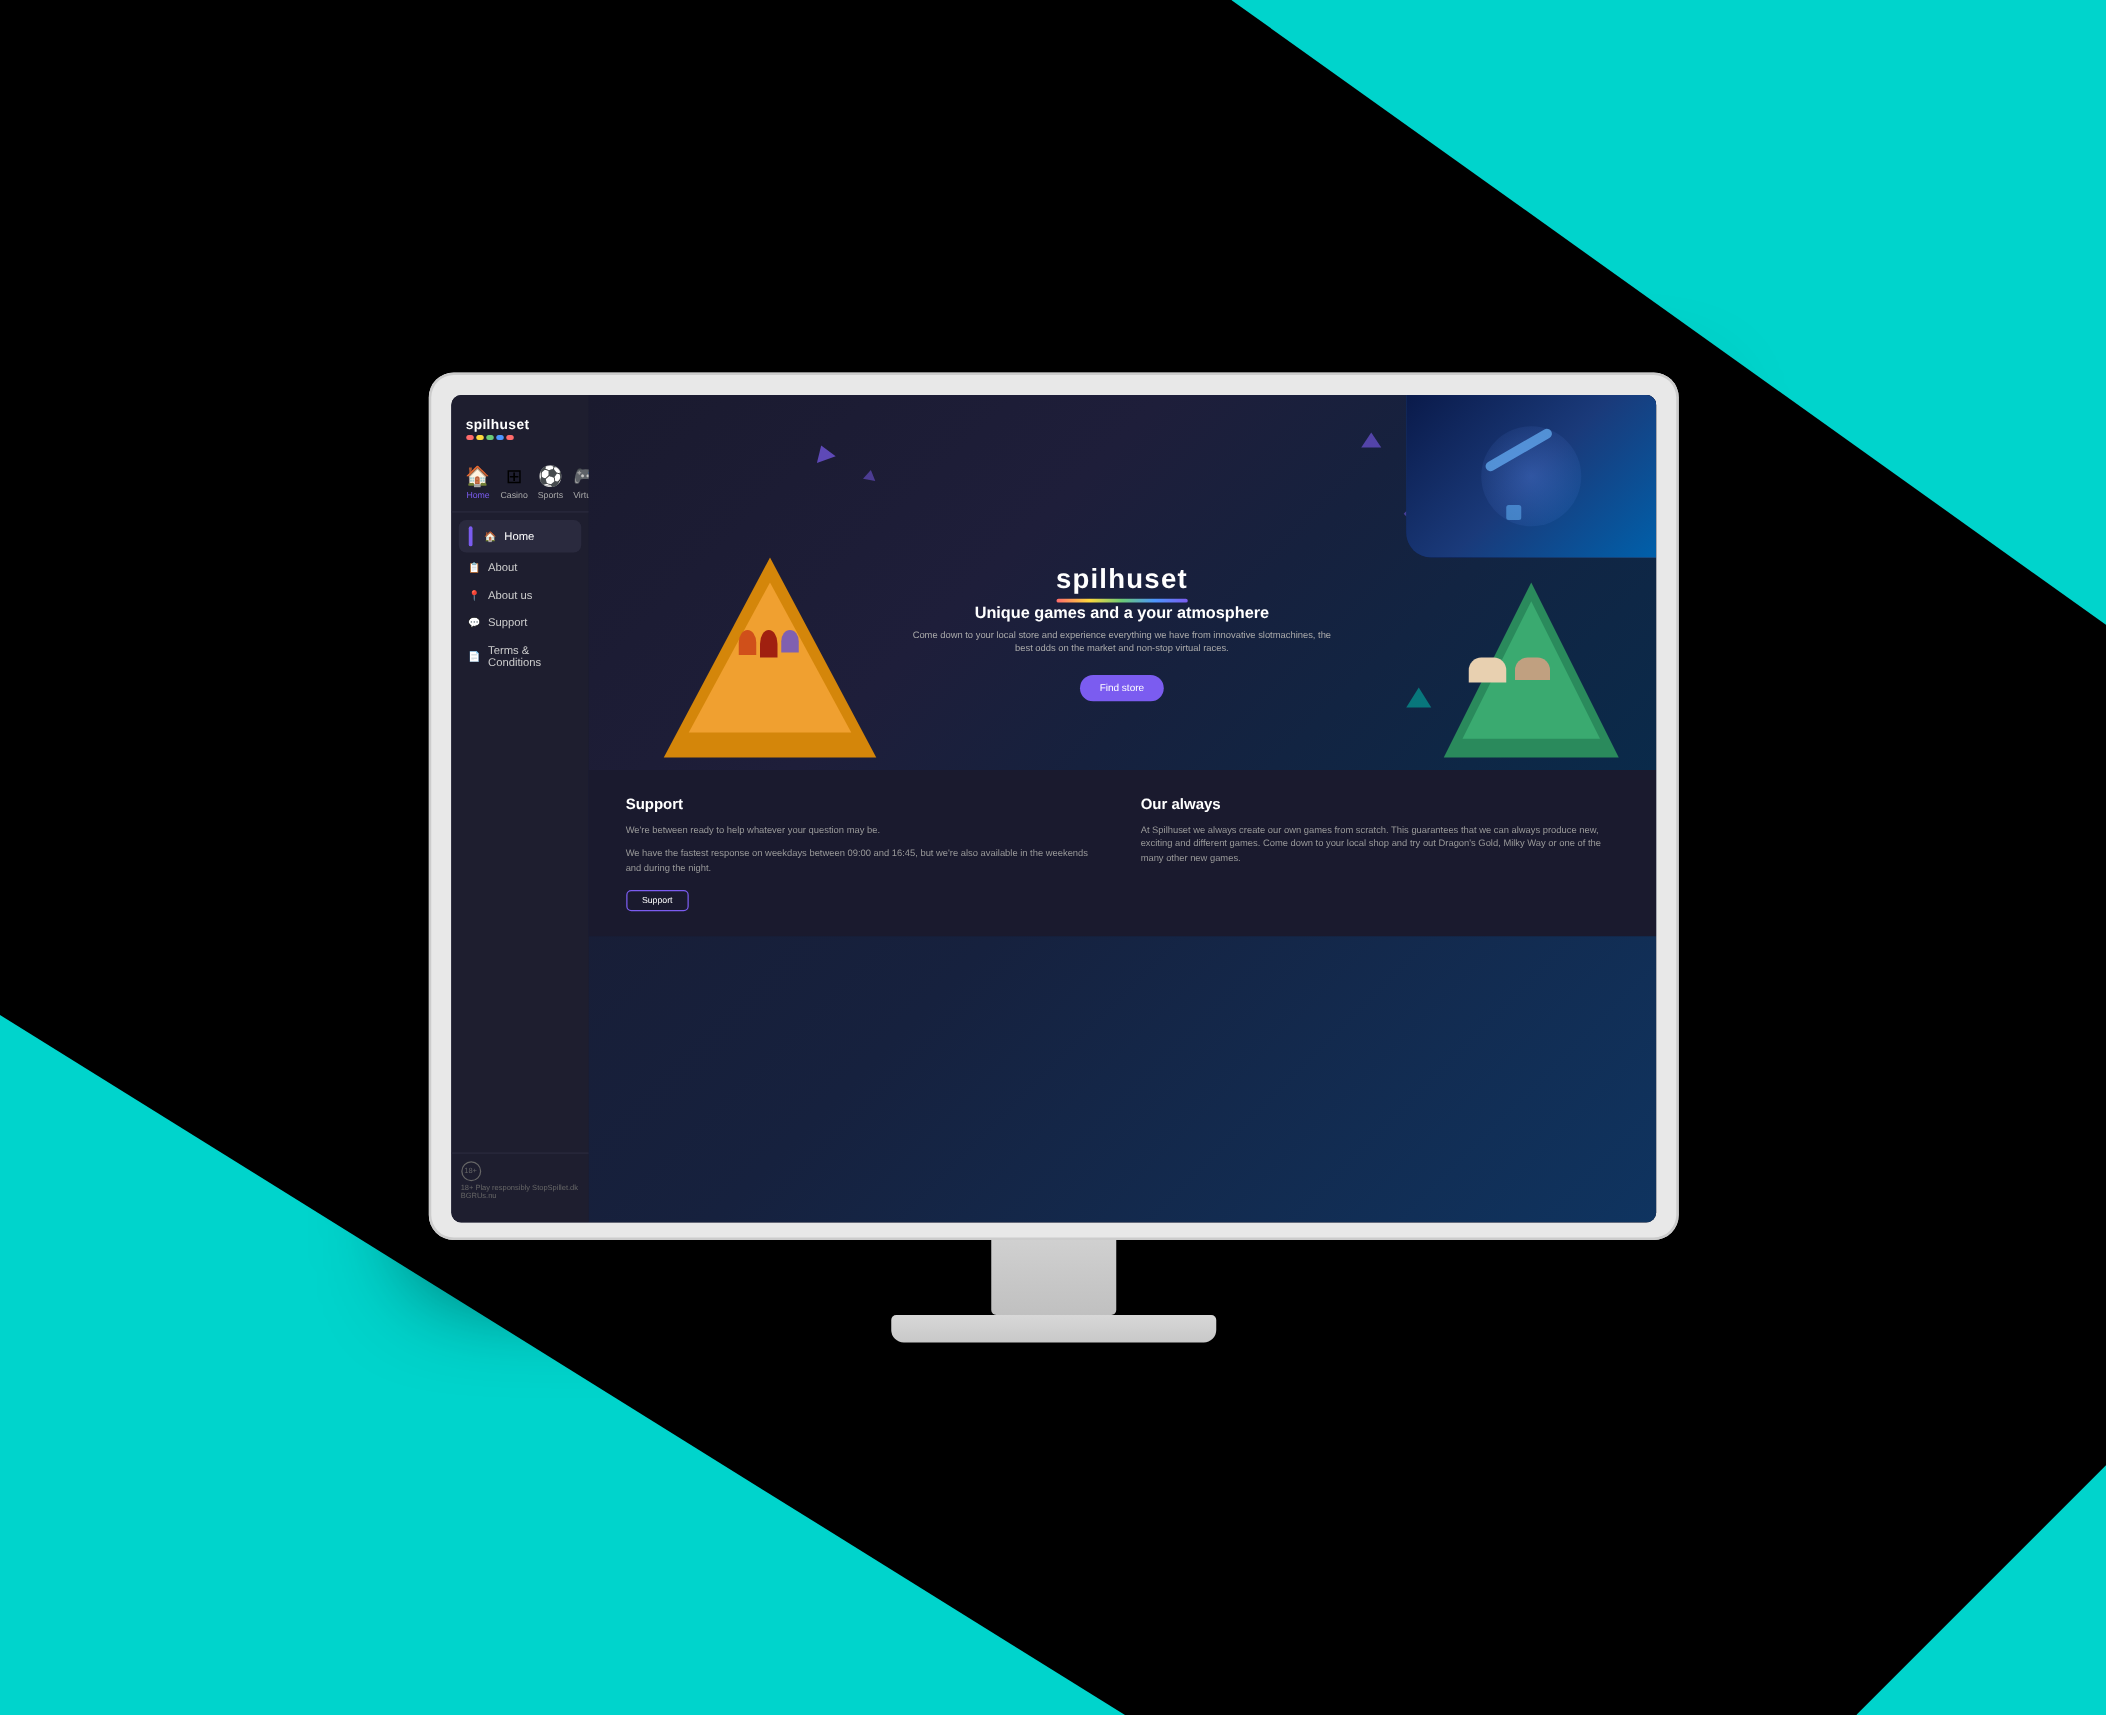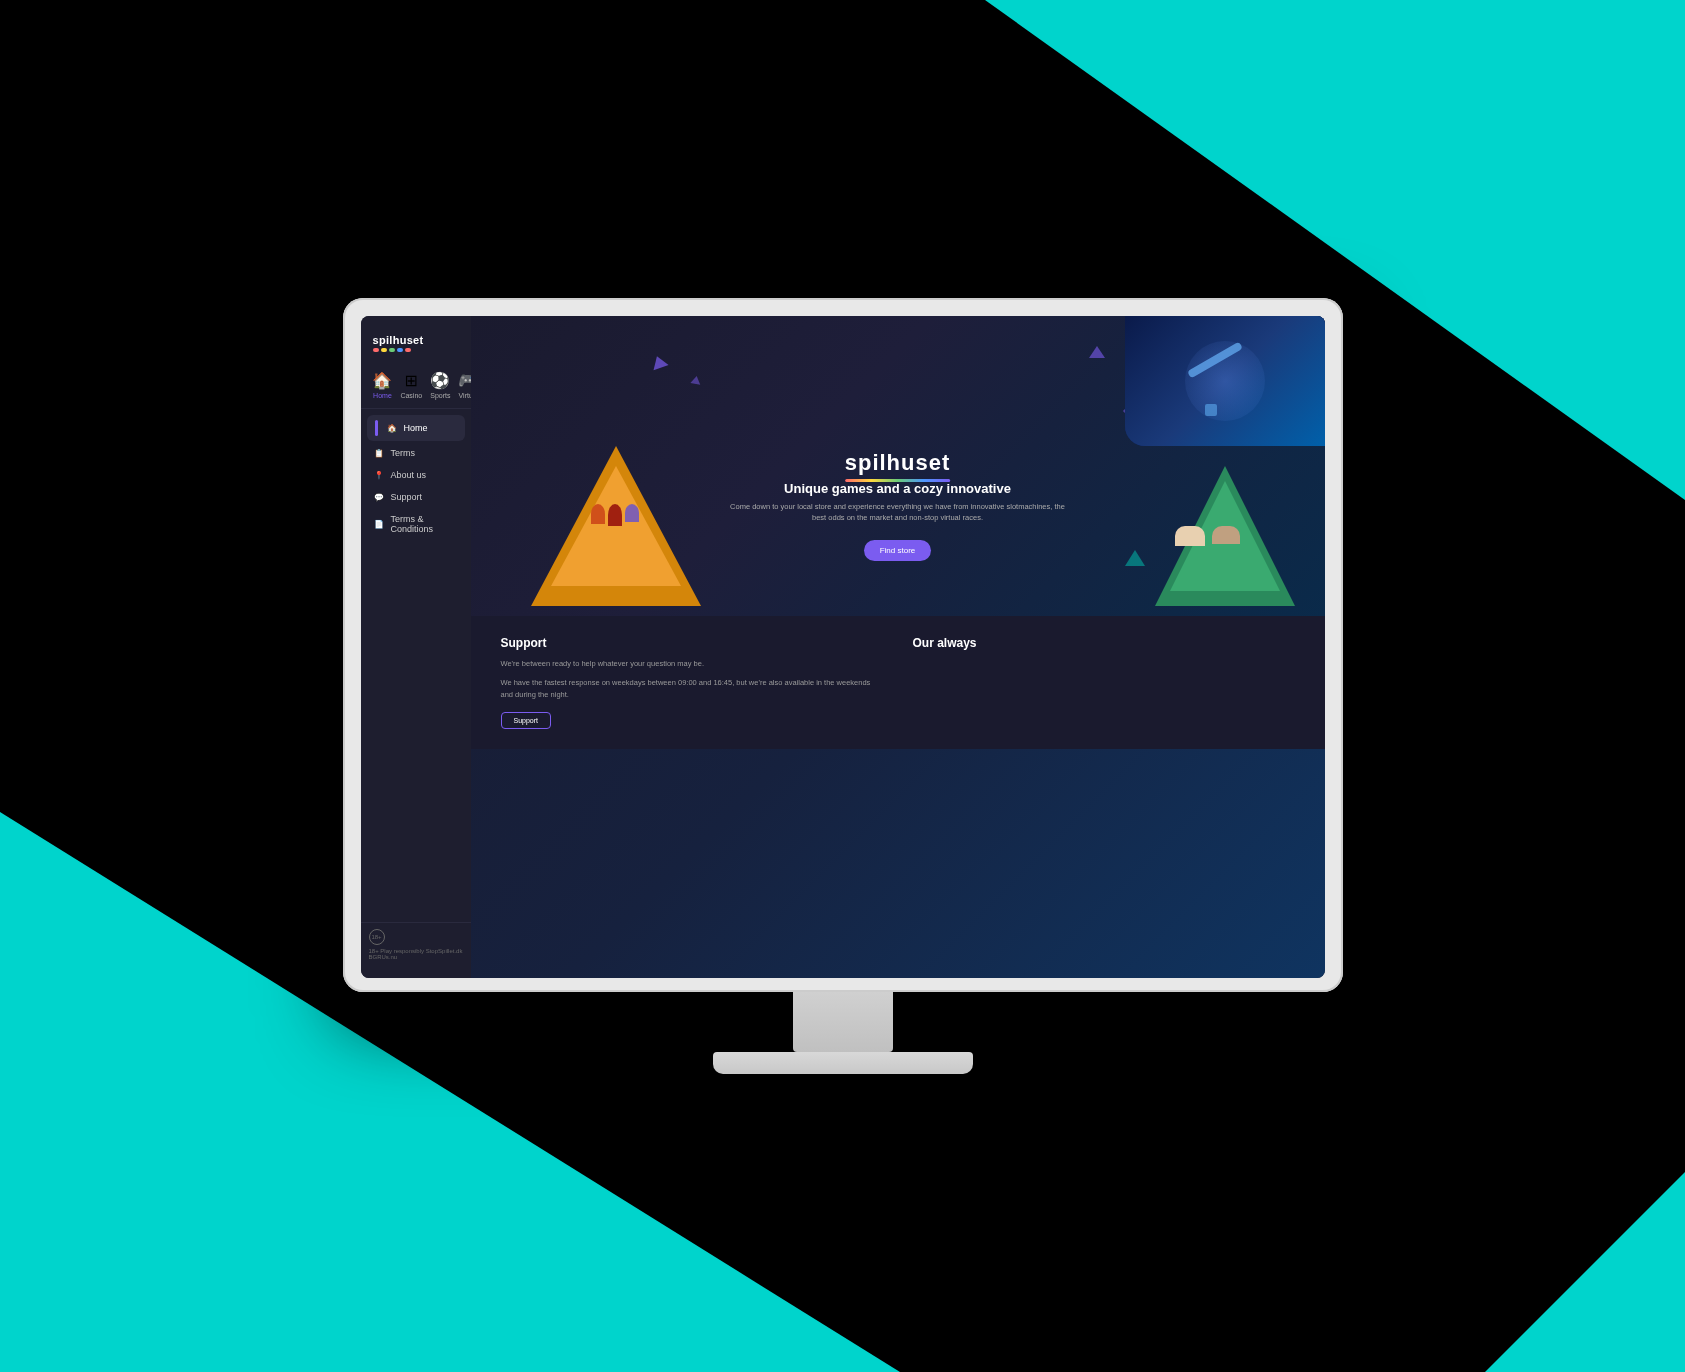--- a/index.html
+++ b/index.html
@@ -469,21 +469,21 @@
         </div>
 
         <div class="sidebar-menu">
           <div class="sidebar-item active">
             <div class="active-indicator"></div>
             <span style="font-size:8px;">🏠</span>
             <span>Home</span>
           </div>
           <div class="sidebar-item">
             <span style="font-size:8px;">📋</span>
-            <span>Terms</span>
+            <span>About</span>
           </div>
           <div class="sidebar-item">
             <span style="font-size:8px;">📍</span>
             <span>About us</span>
           </div>
           <div class="sidebar-item">
             <span style="font-size:8px;">💬</span>
             <span>Support</span>
           </div>
           <div class="sidebar-item">
@@ -552,38 +552,39 @@
               <div style="width:28px;height:18px;background:#c0a080;border-radius:10px 10px 0 0;margin-left:5px;"></div>
             </div>
           </div>
 
           <div class="hero-brand">
             <div class="hero-brand-text">spilhuset</div>
             <div class="hero-brand-underline"></div>
           </div>
 
           <div class="hero-cta">
-            <div class="hero-title">Unique games and a cozy innovative</div>
+            <div class="hero-title">Unique games and a your atmosphere</div>
             <div class="hero-desc">Come down to your local store and experience everything we have from innovative slotmachines, the best odds on the market and non-stop virtual races.</div>
             <button class="find-store-btn">Find store</button>
           </div>
 
         </div>
 
         <div class="info-sections">
 
           <div>
             <div class="info-section-title">Support</div>
             <div class="info-section-text">We're between ready to help whatever your question may be.</div>
             <div class="info-section-text">We have the fastest response on weekdays between 09:00 and 16:45, but we're also available in the weekends and during the night.</div>
             <button class="support-btn">Support</button>
           </div>
 
           <div>
             <div class="info-section-title">Our always</div>
+            <div class="info-section-text">At Spilhuset we always create our own games from scratch. This guarantees that we can always produce new, exciting and different games. Come down to your local shop and try out Dragon's Gold, Milky Way or one of the many other new games.</div>
           </div>
         </div>
 
       </div>
     </div>
   </div>
 
   <div class="monitor-stand-neck"></div>
   <div class="monitor-stand-base"></div>
 </div>

